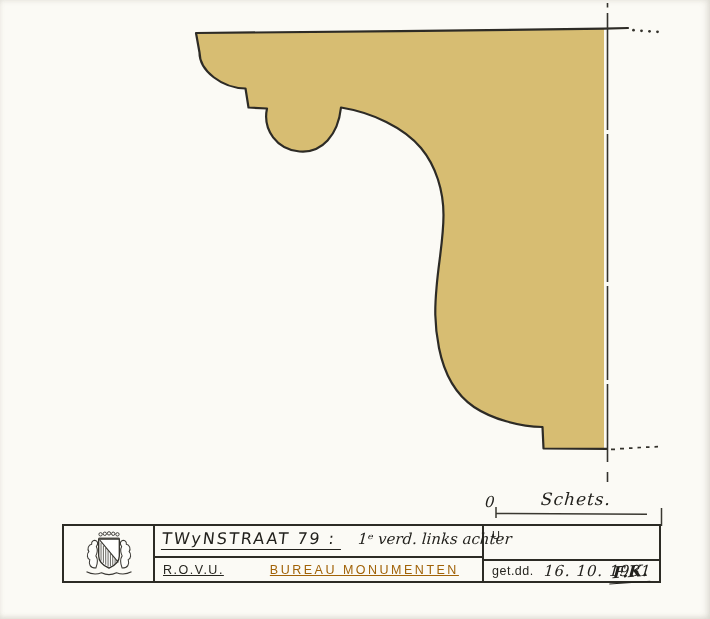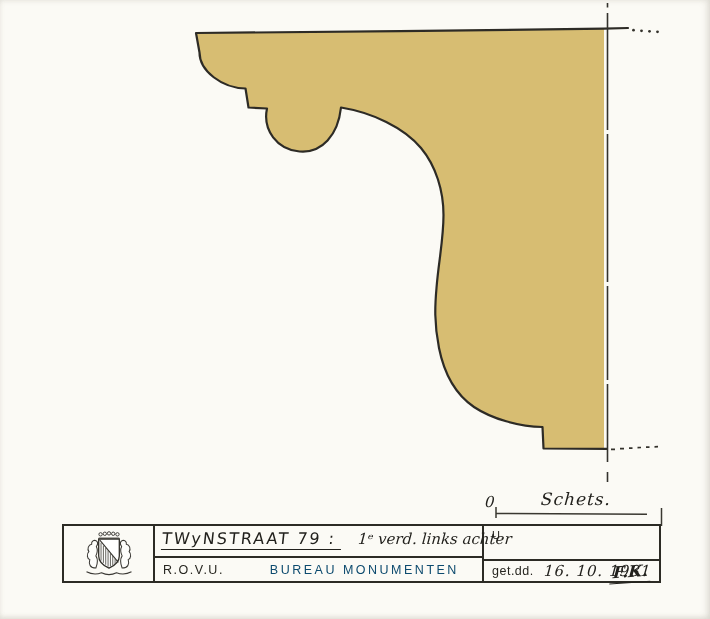--- a/index.html
+++ b/index.html
@@ -29,22 +29,22 @@
   }
   .tb-cell{box-sizing:border-box;height:100%;}
   .tb-logo{width:89px;display:flex;align-items:center;justify-content:center;}
   .tb-mid{width:329px;border-left:2px solid #2c2b25;display:flex;flex-direction:column;}
   .tb-right{flex:1;border-left:2px solid #2c2b25;display:flex;flex-direction:column;}
   .tb-row-top{box-sizing:border-box;border-bottom:2px solid #2c2b25;}
   .tb-mid .tb-row-top{height:32px;padding:3px 0 0 7px;white-space:nowrap;}
   .tb-mid .tb-row-bot{flex:1;display:flex;align-items:center;}
   .street{font-size:16px;border-bottom:1.6px solid #22211d;padding:0 6px 1px 0;display:inline-block;}
   .note{font-size:15px;margin-left:12px;display:inline-block;}
-  .org-abbr{margin-left:8px;font-size:12.5px;letter-spacing:1.5px;color:#26251f;}
-  .org-dept{margin-left:46px;font-size:12.5px;letter-spacing:2.5px;color:#0c4a6e;}
+  .org-abbr{margin-left:8px;font-size:12.5px;letter-spacing:1.5px;color:#26251f;text-decoration:underline;}
+  .org-dept{margin-left:46px;font-size:12.5px;letter-spacing:2.5px;color:#a16207;text-decoration:underline;}
   .tb-right .tb-row-top{height:35px;padding:3px 0 0 8px;font-size:11px;line-height:1.2;
     letter-spacing:.8px;color:#26251f;}
   .tb-right .tb-row-top span{display:block;}
   .tb-right .tb-row-bot{flex:1;display:flex;align-items:center;position:relative;}
   .date-label{margin-left:8px;font-size:12.5px;letter-spacing:.5px;color:#26251f;}
   .date-value{margin-left:10px;font-size:15px;letter-spacing:1px;}
   .signature{
     position:absolute;right:8px;top:1px;font-size:16px;font-weight:bold;
     border-bottom:1.6px solid #22211d;transform:rotate(-4deg) skewX(-8deg);padding:0 3px 1px 3px;
   }

